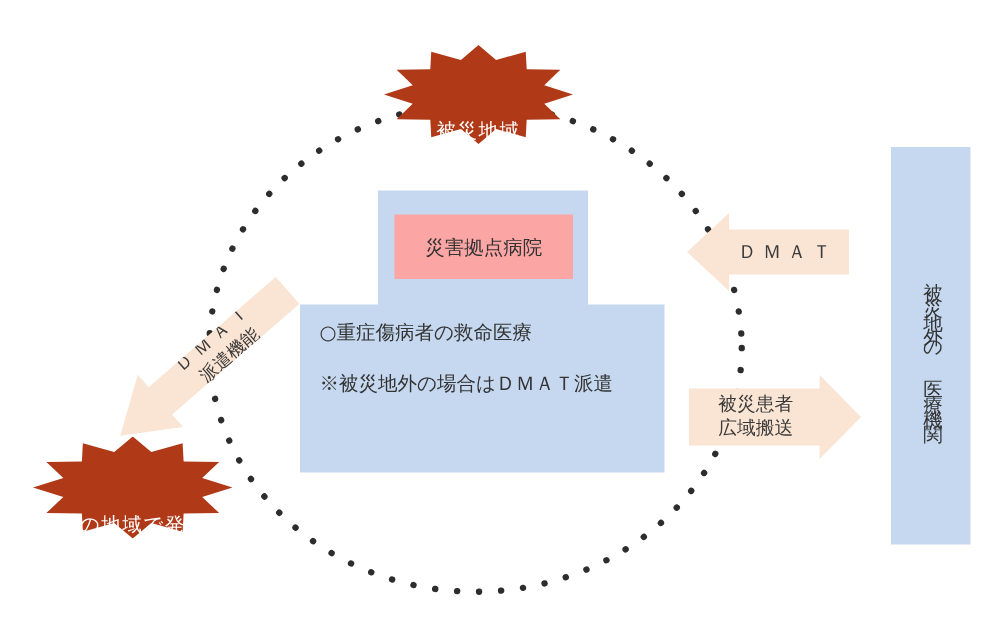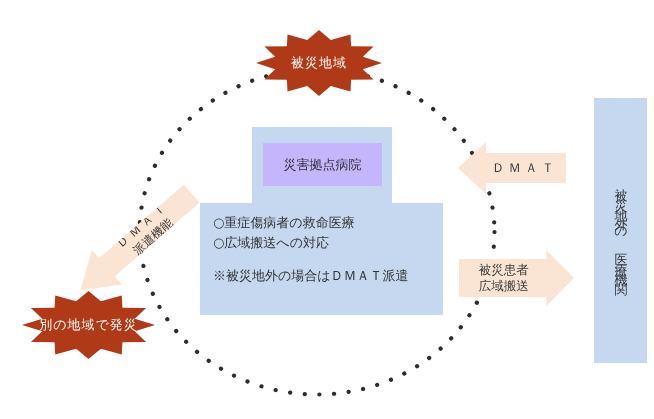--- a/index.html
+++ b/index.html
@@ -4,44 +4,44 @@
 <style>
   html,body{margin:0;padding:0;background:#fff;}
   .canvas{
     position:relative;width:654px;height:419px;background:#ffffff;overflow:hidden;
     font-family:"DejaVu Sans","Liberation Sans",sans-serif;color:#3a3a3a;
   }
   .abs{position:absolute;}
   
   .cycle-svg{left:132px;top:62px;width:370px;height:341px;}
   
-  .burst{display:flex;align-items:center;justify-content:center;}
+  .burst{display:flex;align-items:flex-end;justify-content:center;}
   .burst svg{position:absolute;left:0;top:0;width:100%;height:100%;}
   .burst .burst-label{position:relative;color:#ffffff;font-size:13px;letter-spacing:1px;white-space:nowrap;}
   .burst-top{left:256px;top:30px;width:126px;height:66px;z-index:5;}
   .burst-bl{left:22px;top:291px;width:133px;height:68px;z-index:5;}
   
   .hospital-outer{left:252px;top:127px;width:140px;height:77px;background:#c5d8ef;z-index:3;}
-  .hospital-inner{left:263px;top:143px;width:119px;height:43px;background:#c4b5fd;z-index:4;
+  .hospital-inner{left:263px;top:143px;width:119px;height:43px;background:#fca5a5;z-index:4;
     display:flex;align-items:center;justify-content:center;font-size:13px;color:#333;}
   .functions-box{left:200px;top:203px;width:243px;height:112px;background:#c5d8ef;z-index:3;
     box-sizing:border-box;padding:10px 0 16px 13px;font-size:13px;line-height:20px;color:#333;}
   .functions-box .note{margin-top:13px;font-family:Liberation Serif, serif;}
   
   .outside-bar{left:594px;top:98px;width:53px;height:265px;background:#c5d8ef;z-index:2;
     display:flex;align-items:center;justify-content:center;}
   .outside-bar span{writing-mode:vertical-rl;font-size:13px;letter-spacing:10px;color:#333;}
   
   .arrow{background:#fae4d3;display:flex;align-items:center;z-index:2;}
   .arrow .arrow-text{width:100%;text-align:center;font-size:12.5px;line-height:1.3;color:#3a3a3a;white-space:nowrap;}
   .arrow-left{clip-path:polygon(0 50%,26% 0,26% 21%,100% 21%,100% 79%,26% 79%,26% 100%);}
   .arrow-right{clip-path:polygon(100% 50%,76% 0,76% 16%,0 16%,0 84%,76% 84%,76% 100%);}
   .arrow-dmat{left:458px;top:142px;width:108px;height:52px;}
   .arrow-dmat .arrow-text{padding-left:24%;}
-  .arrow-transport{left:459px;top:250px;width:115px;height:56px;}
+  .arrow-transport{left:459px;top:250px;width:115px;height:56px;font-family:Liberation Mono, monospace;}
   .arrow-transport .arrow-text{padding-right:22%;}
   .arrow-diag{left:62px;top:219px;width:148px;height:46px;transform:rotate(-41deg);
     clip-path:polygon(0 50%,24% 0,24% 24%,100% 24%,100% 76%,24% 76%,24% 100%);}
   .arrow-diag .arrow-text{padding-left:22%;font-size:12px;}
   .ls{letter-spacing:4px;}
 </style>
 </head>
 <body>
 
 <div class="canvas">
@@ -70,21 +70,20 @@
     </div>
   </div>
 
   <div class="abs hospital-outer"></div>
   <div class="abs hospital-inner">
     <span>災害拠点病院</span>
   </div>
 
   <div class="abs functions-box">
     <div>○重症傷病者の救命医療</div>
-    <div>○広域搬送への対応</div>
     <div class="note">※被災地外の場合はＤＭＡＴ派遣</div>
   </div>
 
   <div class="abs outside-bar">
     <span>被災地外の医療機関</span>
   </div>
 
   <div class="abs burst burst-top">
     <svg viewBox="0 0 100 100" preserveAspectRatio="none">
       <polygon fill="#b03a18" points="50,0 59.3,15.2 75,6.7 75.5,24.5 93.3,25 84.8,40.7 100,50 84.8,59.3 93.3,75 75.5,75.5 75,93.3 59.3,84.8 50,100 40.7,84.8 25,93.3 24.5,75.5 6.7,75 15.2,59.3 0,50 15.2,40.7 6.7,25 24.5,24.5 25,6.7 40.7,15.2"></polygon>

